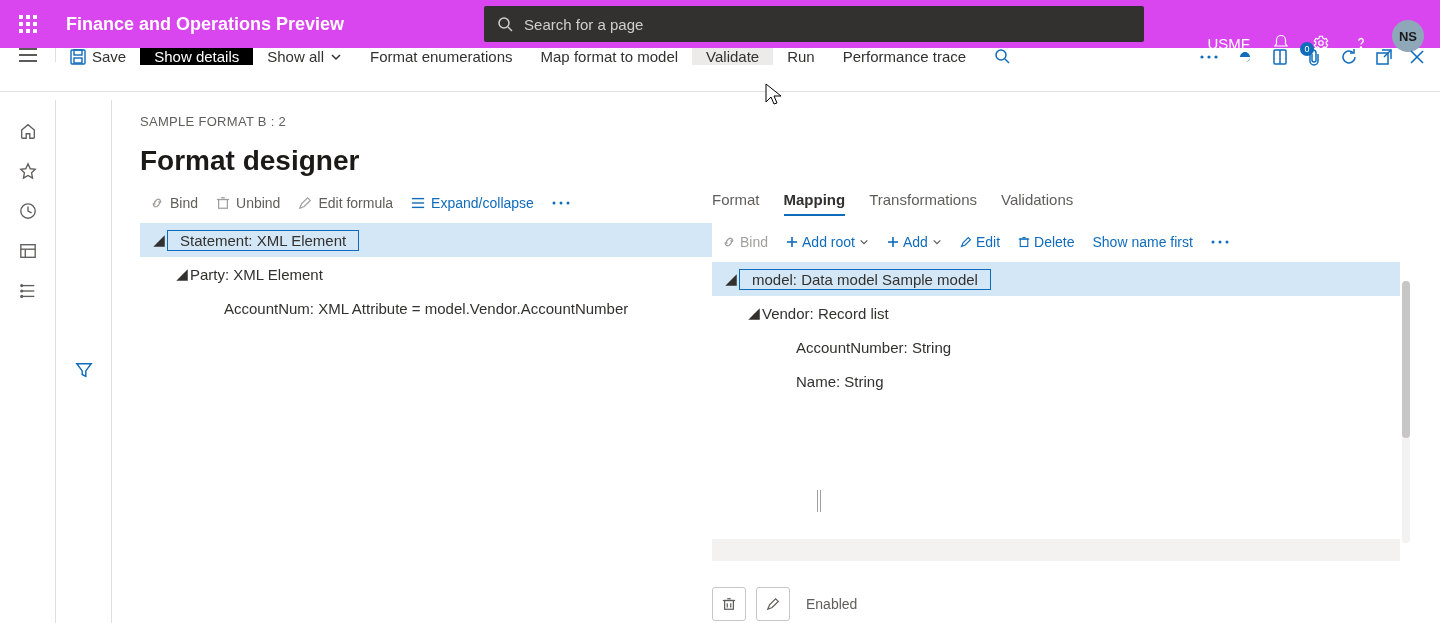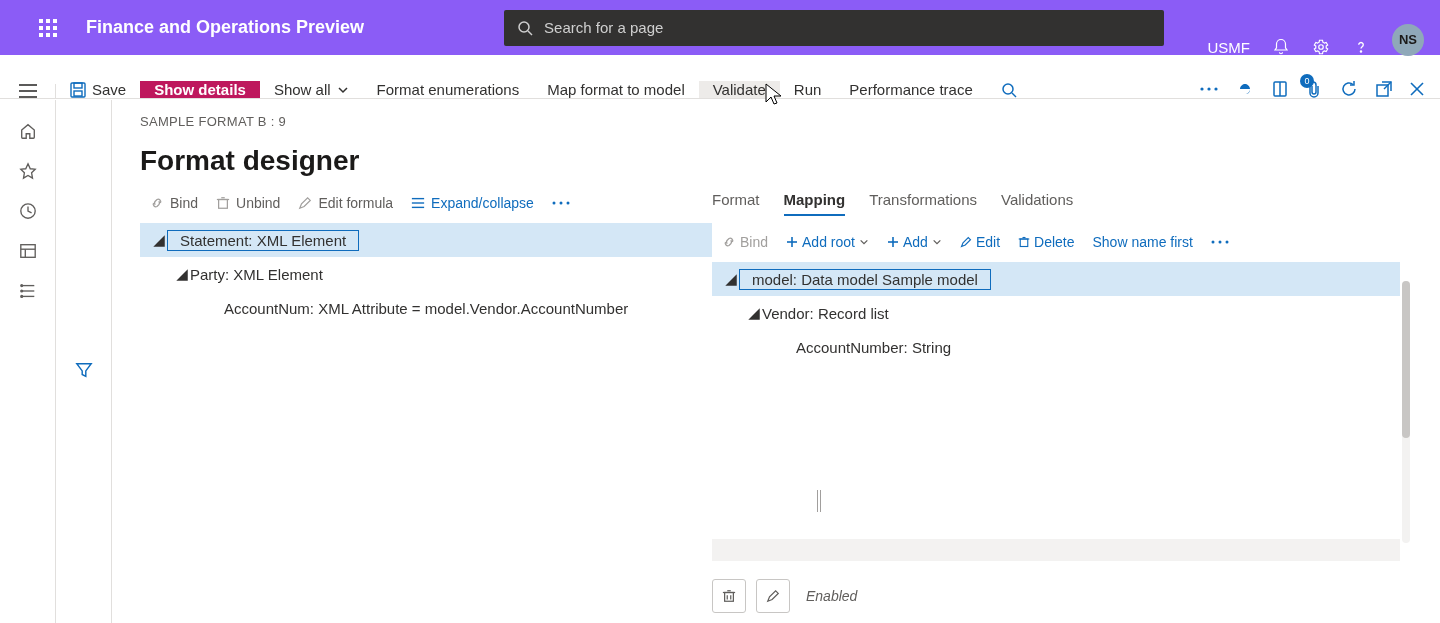--- a/index.html
+++ b/index.html
@@ -1,38 +1,38 @@
 <!DOCTYPE html>
 <html><head>
 <meta charset="utf-8">
 <style>
   * { box-sizing: border-box; margin: 0; padding: 0; font-family: "Segoe UI", Arial, sans-serif; }
   html, body { height: 100%; }
   body { width: 1440px; height: 623px; overflow: hidden; background: #fff; color: #323130; }
 
   
-  .appbar { height: 55px; background: #8b5cf6; color: #fff; display: flex; align-items: center; padding-left: 20px; }
+  .appbar { height: 48px; background: #d946ef; color: #fff; display: flex; align-items: center; }
   .appbar .waffle { width: 56px; height: 56px; display: flex; align-items: center; justify-content: center; }
   .appgrid { width: 18px; height: 18px; display: grid; grid-template-columns: repeat(3,4px); grid-template-rows: repeat(3,4px); gap: 3px; }
   .appgrid span { background: #fff; width: 4px; height: 4px; }
   .app-title { font-size: 18px; font-weight: 600; padding: 0 10px; white-space: nowrap; }
   .search-wrap { flex: 0 0 660px; margin-left: 130px; }
   .search { position: relative; height: 36px; background: #323130; border-radius: 2px; display: flex; align-items: center; padding: 0 12px; color: #cfcfcf; }
   .search svg { flex: 0 0 18px; }
   .search input { flex: 1; background: transparent; border: none; outline: none; color: #fff; font-size: 15px; margin-left: 10px; }
   .search input::placeholder { color: #cfcfcf; }
   .appbar-right { margin-left: auto; display: flex; align-items: flex-end; gap: 22px; padding: 0 16px; height: 56px; }
   .user-badge { width: 32px; height: 32px; border-radius: 50%; background: #8fa8b9; color: #1b1a19; display: flex; align-items: center; justify-content: center; font-weight: 600; font-size: 13px; }
   .icon-btn { display: flex; align-items: center; justify-content: center; cursor: pointer; }
 
   
-  .cmdbar { height: 44px; border-bottom: 1px solid #e1dfdd; display: flex; align-items: flex-end; }
+  .cmdbar { height: 44px; border-bottom: 1px solid #e1dfdd; display: flex; align-items: flex-start; }
   .leftrail-toggle { width: 56px; display: flex; align-items: center; justify-content: center; border-right: 1px solid #e1dfdd; }
   .cmd { display: flex; align-items: center; padding: 0 14px; font-size: 15px; color: #323130; cursor: pointer; gap: 6px; white-space: nowrap; }
-  .cmd.active { background: #be185d; color: #fff; font-weight: bold; }
+  .cmd.active { background: #000000; color: #fff; }
   .cmd.hover { background: #edebe9; }
   .cmdbar .spacer { flex: 1; }
   .cmdbar-right { display: flex; align-items: center; gap: 18px; padding: 0 16px; }
   .cmdbar-right .ir { color: #0f6cbd; position: relative; cursor: pointer; }
   .badge0 { position: absolute; top: -6px; left: -6px; width: 14px; height: 14px; border-radius: 50%; background: #0f6cbd; color: #fff; font-size: 9px; display: flex; align-items: center; justify-content: center; }
 
   
   .content { position: absolute; top: 100px; left: 0; right: 0; bottom: 0; display: flex; }
   .leftrail { width: 56px; border-right: 1px solid #e1dfdd; display: flex; flex-direction: column; align-items: center; gap: 22px; padding-top: 22px; color: #605e5c; }
   .leftrail .rail-icon { cursor: pointer; }
@@ -67,21 +67,21 @@
   .tab.active { color: #323130; border-bottom: 2px solid #0f6cbd; font-weight: 600; }
 
   .right-tool { display: flex; align-items: center; gap: 18px; font-size: 14px; padding: 8px 0 8px 10px; }
   .right-tool .tool { color: #0f6cbd; display: flex; align-items: center; gap: 4px; cursor: pointer; }
   .right-tool .tool.disabled { color: #a19f9d; }
 
   .scroll-right { position: absolute; right: 30px; top: 90px; bottom: 80px; width: 8px; background: #f3f2f1; border-radius: 4px; }
   .scroll-right::before { content:""; position:absolute; top:0; left:0; right:0; height:60%; background:#c8c6c4; border-radius:4px; }
 
   .bottom-box { position: absolute; left: 0; right: 40px; bottom: 62px; height: 22px; background: #f3f2f1; }
-  .footer-right { position: absolute; left: 0; bottom: 10px; display: flex; align-items: center; gap: 10px; font-style: italic; }
+  .footer-right { position: absolute; left: 0; bottom: 2px; display: flex; align-items: center; gap: 10px; }
   .sq-btn { width: 34px; height: 34px; border: 1px solid #c8c6c4; border-radius: 3px; display:flex; align-items:center; justify-content:center; color:#605e5c; cursor:pointer; }
   .enabled-label { font-size:14px; color:#605e5c; margin-left:6px; }
 
   .vsep { position:absolute; left:705px; top:390px; width:6px; height:22px; display:flex; flex-direction:row; gap:2px; color:#a19f9d; }
   .vsep span { width:1px; height:22px; background:#a19f9d; }
 
   .cursor { position: absolute; left: 764px; top: 82px; pointer-events: none; }
 
   svg { display:block; }
 </style>
@@ -269,21 +269,21 @@
 
   <div class="filterpanel">
     <div class="icon-btn">
         <svg width="18" height="18" viewBox="0 0 20 20" fill="none" stroke="#0f6cbd" stroke-width="1.6">
           <polygon points="2 3 18 3 12 11 12 17 8 15 8 11"></polygon>
         </svg>
       </div>
   </div>
 
   <div class="main">
-    <div class="crumb">SAMPLE FORMAT B : 9</div>
+    <div class="crumb">SAMPLE FORMAT B : 2</div>
     <div class="h1">Format designer</div>
 
     <div class="two-col">
 
       <div class="col-left">
         <div class="panel-tool">
           <div class="tool disabled">
             <svg width="14" height="14" viewBox="0 0 16 16" fill="none" stroke="#a19f9d" stroke-width="1.4">
                 <path d="M6 10a3 3 0 0 1 0-4l2-2a3 3 0 0 1 4 4"></path>
                 <path d="M10 6a3 3 0 0 1 0 4l-2 2a3 3 0 0 1-4-4"></path>
@@ -404,20 +404,24 @@
             <span class="caret">◢</span>
             <span class="label-box"><span class="label">model: Data model Sample model</span></span>
           </div>
           <div class="tree-row indent1">
             <span class="caret">◢</span>
             <span class="label">Vendor: Record list</span>
           </div>
           <div class="tree-row indent2">
             <span class="caret"></span>
             <span class="label">AccountNumber: String</span>
+          </div>
+          <div class="tree-row indent2">
+            <span class="caret"></span>
+            <span class="label">Name: String</span>
           </div>
         </div>
 
         <div class="scroll-right"></div>
         <div class="bottom-box"></div>
         <div class="footer-right">
           <div class="sq-btn">
             <svg width="14" height="16" viewBox="0 0 16 16" fill="none" stroke="#605e5c" stroke-width="1.4">
                 <rect x="3" y="4" width="10" height="10"></rect>
                 <line x1="1" y1="4" x2="15" y2="4"></line>

